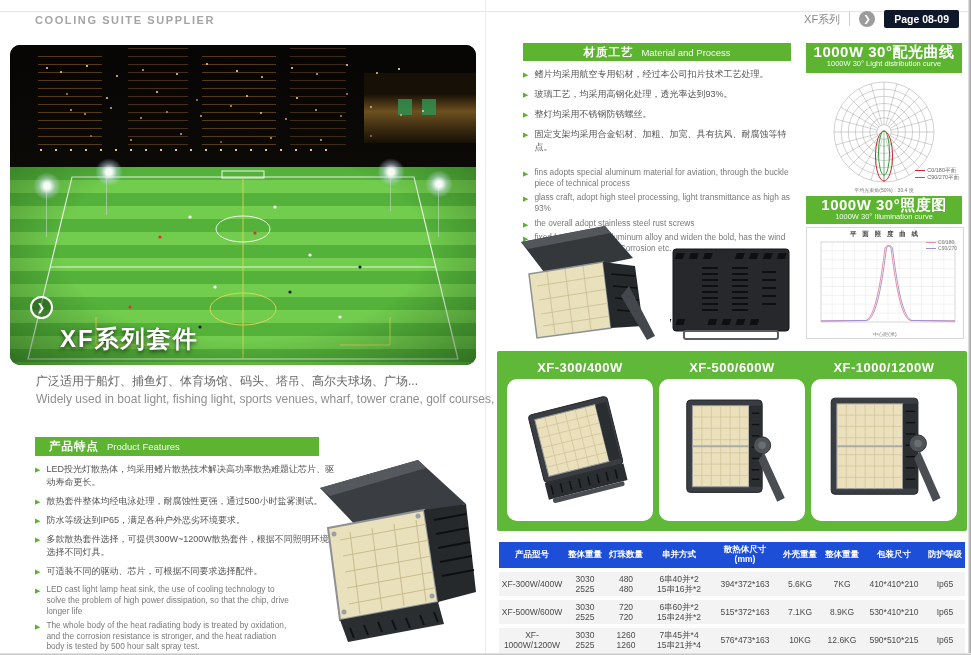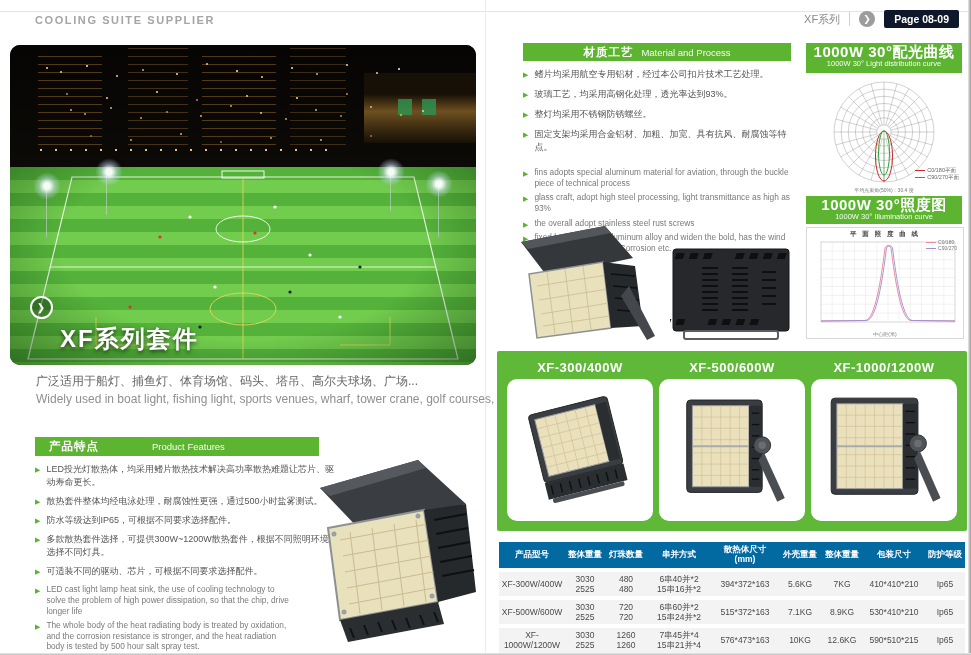--- a/index.html
+++ b/index.html
@@ -48,21 +48,21 @@
       font-size:10px;font-weight:bold;display:flex;align-items:center;justify-content:center;text-shadow:none;}
   .ht2{font-size:24px;font-weight:700;letter-spacing:2px;margin:4px 0 6px 30px;
       text-shadow:0 2px 4px rgba(0,0,0,.65);}
   
   .desc{left:36px;top:372px;font-size:12px;line-height:18px;color:#666;}
   .desc .en{color:#8f8f8f;}
   
   .gbar{background:#5cb431;color:#fff;display:flex;align-items:center;}
   .gbar .cn{font-weight:bold;font-size:11.5px;letter-spacing:1px;}
   .gbar .en{font-size:9.5px;opacity:.95;margin-left:8px;}
-  .features-bar{left:35px;top:437px;width:270px;height:19px;padding-left:14px;gap:45px;}
+  .features-bar{left:35px;top:437px;width:270px;height:19px;padding-left:14px;}
   .process-bar{left:523px;top:43px;width:268px;height:18px;justify-content:center;}
   
   .blist{display:block;}
   .bullet{display:flex;margin-bottom:5px;}
   .tri{color:#5cb431;font-size:7px;line-height:1;margin:3px 6px 0 0;flex:none;}
   .bullet.cn{font-size:9px;color:#555;line-height:1.45;margin-bottom:6px;}
   .bullet.en{font-size:8.3px;color:#7a7a7a;line-height:1.28;margin-bottom:4px;}
   .features-list{left:35px;top:463px;width:302px;}
   .process-list{left:523px;top:68px;width:275px;}
   .process-list .bullet.cn{margin-bottom:7px;}
@@ -89,21 +89,21 @@
   .photo2{left:670px;top:243px;width:122px;height:100px;}
   
   .banner{left:497px;top:351px;width:470px;height:180px;background:#5fb838;border-radius:2px;
       display:flex;justify-content:space-between;padding:6px 10px 10px;box-sizing:border-box;}
   .bcol{width:146px;display:flex;flex-direction:column;}
   .blabel{color:#fff;font-weight:bold;font-size:13px;text-align:center;line-height:22px;letter-spacing:.5px;}
   .bcard{background:#fff;border-radius:10px;flex:1;display:flex;align-items:center;justify-content:center;}
   
   .spec{left:499px;top:538px;width:466px;}
   table{border-collapse:separate;border-spacing:0 4px;width:466px;table-layout:fixed;}
-  th{background:#0369a1;color:#fff;font-size:8.5px;font-weight:bold;padding:3px 1px;line-height:1.15;}
+  th{background:#1d4ed8;color:#fff;font-size:8.5px;font-weight:bold;padding:3px 1px;line-height:1.15;}
   td{background:#f3f3f3;color:#4a4a4a;font-size:8.5px;text-align:center;padding:2px 1px;line-height:1.2;}
   .pre{white-space:pre-line;}
   svg{display:block;}
 </style>
 </head>
 <body>
 
 <div class="abs topline"></div>
 <div class="abs page-divider"></div>
 <div class="abs edge-right"></div>
@@ -191,21 +191,21 @@
   <div class="bullet cn">
       <span class="tri">▶</span>
       <span>LED投光灯散热体，均采用鳍片散热技术解决高功率散热难题让芯片、驱动寿命更长。</span>
     </div>
   <div class="bullet cn">
       <span class="tri">▶</span>
       <span>散热套件整体均经电泳处理，耐腐蚀性更强，通过500小时盐雾测试。</span>
     </div>
   <div class="bullet cn">
       <span class="tri">▶</span>
-      <span>防水等级达到IP65，可根据不同要求选择配件。</span>
+      <span>防水等级达到IP65，满足各种户外恶劣环境要求。</span>
     </div>
   <div class="bullet cn">
       <span class="tri">▶</span>
       <span>多款散热套件选择，可提供300W~1200W散热套件，根据不同照明环境选择不同灯具。</span>
     </div>
   <div class="bullet cn">
       <span class="tri">▶</span>
       <span>可适装不同的驱动、芯片，可根据不同要求选择配件。</span>
     </div>
   <div class="bullet en" style="width:255px;">

